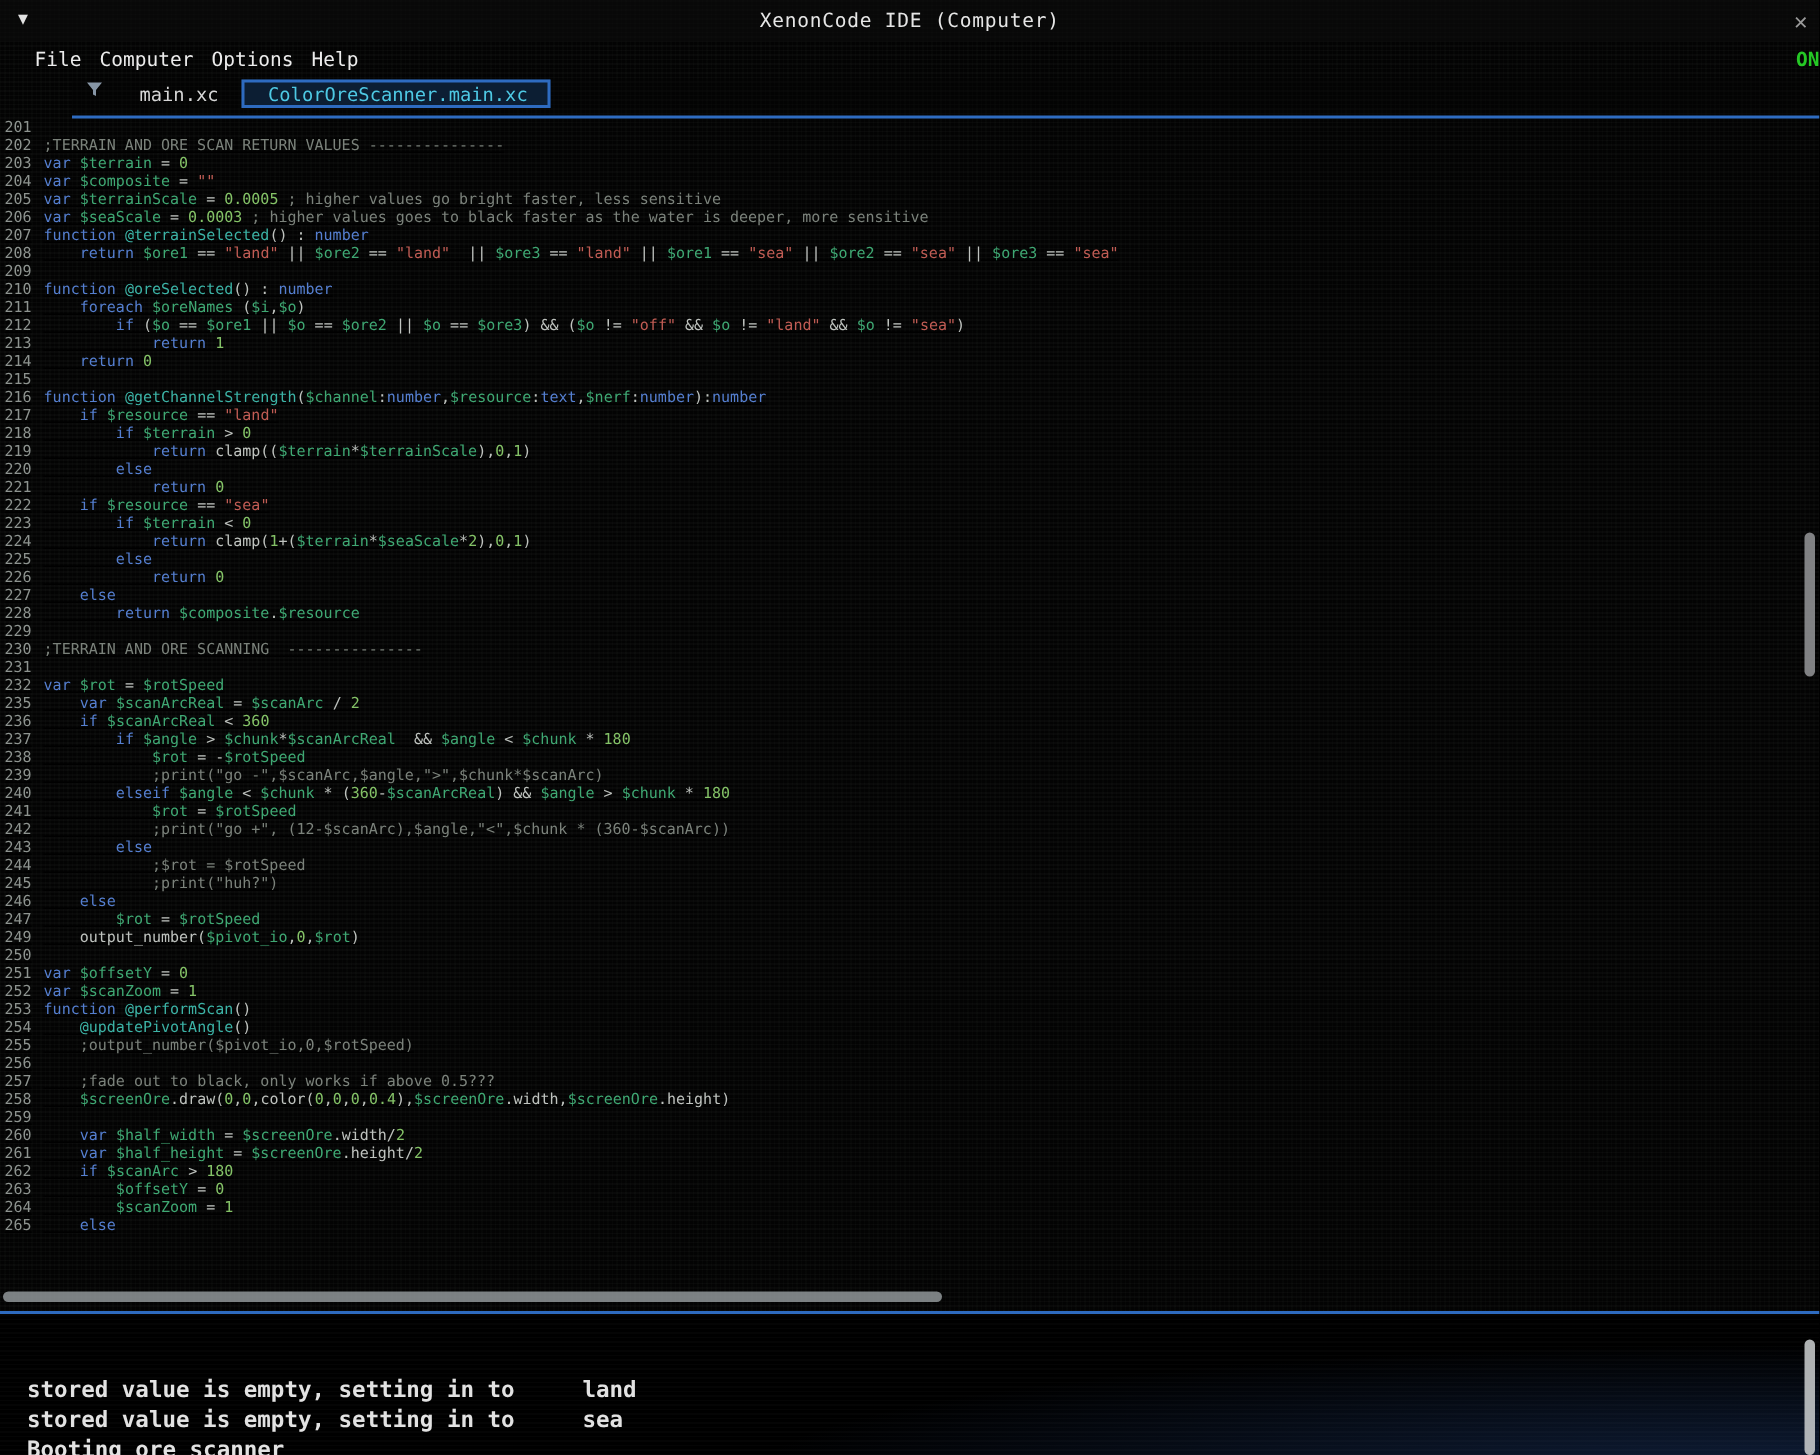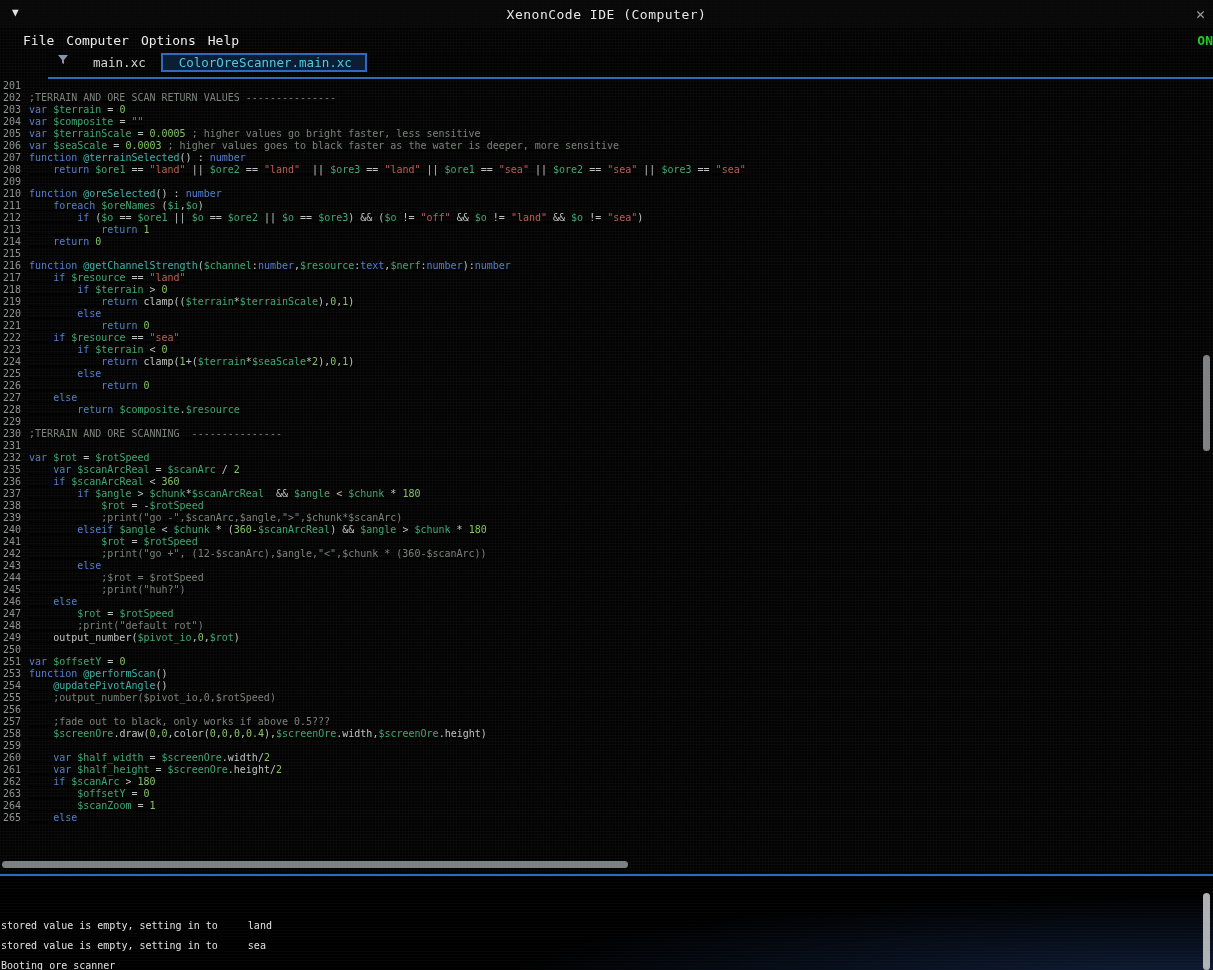--- a/index.html
+++ b/index.html
@@ -36,22 +36,22 @@
   .tok-n{color:var(--number);}
   .tok-s{color:var(--string);}
   .tok-f{color:var(--function);}
   .tok-c{color:var(--comment);}
   .tok-p{color:var(--plain);}
   .hscroll-thumb{position:absolute;left:2px;bottom:6px;width:626px;height:7px;border-radius:4px;background:#9aa0a3;opacity:0.8;}
   .vthumb-editor{position:absolute;right:3px;top:355px;width:7px;height:96px;border-radius:4px;background:#96989a;opacity:0.85;z-index:5;}
   .vthumb-console{position:absolute;right:3px;top:893px;width:7px;height:77px;border-radius:4px;background:#c2c5c7;opacity:0.9;z-index:5;}
   .console{
     flex:0 0 96px;height:96px;border-top:2px solid var(--accent);
-    font-size:10px;font-weight:normal;color:#e2e2e2;line-height:20px;
-    padding-left:1px;white-space:pre;overflow:hidden;
+    font-size:15px;font-weight:bold;color:#e2e2e2;line-height:20px;
+    padding-left:18px;white-space:pre;overflow:hidden;
     background:
       radial-gradient(90% 150% at 97% 115%, rgba(50,100,190,0.30), rgba(0,0,0,0) 62%),
       repeating-linear-gradient(0deg, rgba(255,255,255,0.02) 0px, rgba(255,255,255,0.02) 1px, transparent 1px, transparent 3px),
       #000;
   }
   .console-line{height:20px;}
 </style>
 </head>
 <body>
 
@@ -121,24 +121,24 @@
         <div class="line"><span class="ln">238</span><span class="code"><span class="tok-p">            </span><span class="tok-v">$rot</span><span class="tok-p"> = -</span><span class="tok-v">$rotSpeed</span></span></div>
         <div class="line"><span class="ln">239</span><span class="code"><span class="tok-p">            </span><span class="tok-c">;print("go -",$scanArc,$angle,"&gt;",$chunk*$scanArc)</span></span></div>
         <div class="line"><span class="ln">240</span><span class="code"><span class="tok-p">        </span><span class="tok-k">elseif</span><span class="tok-p"> </span><span class="tok-v">$angle</span><span class="tok-p"> &lt; </span><span class="tok-v">$chunk</span><span class="tok-p"> * (</span><span class="tok-n">360</span><span class="tok-p">-</span><span class="tok-v">$scanArcReal</span><span class="tok-p">) &amp;&amp; </span><span class="tok-v">$angle</span><span class="tok-p"> &gt; </span><span class="tok-v">$chunk</span><span class="tok-p"> * </span><span class="tok-n">180</span></span></div>
         <div class="line"><span class="ln">241</span><span class="code"><span class="tok-p">            </span><span class="tok-v">$rot</span><span class="tok-p"> = </span><span class="tok-v">$rotSpeed</span></span></div>
         <div class="line"><span class="ln">242</span><span class="code"><span class="tok-p">            </span><span class="tok-c">;print("go +", (12-$scanArc),$angle,"&lt;",$chunk * (360-$scanArc))</span></span></div>
         <div class="line"><span class="ln">243</span><span class="code"><span class="tok-p">        </span><span class="tok-k">else</span></span></div>
         <div class="line"><span class="ln">244</span><span class="code"><span class="tok-p">            </span><span class="tok-c">;$rot = $rotSpeed</span></span></div>
         <div class="line"><span class="ln">245</span><span class="code"><span class="tok-p">            </span><span class="tok-c">;print("huh?")</span></span></div>
         <div class="line"><span class="ln">246</span><span class="code"><span class="tok-p">    </span><span class="tok-k">else</span></span></div>
         <div class="line"><span class="ln">247</span><span class="code"><span class="tok-p">        </span><span class="tok-v">$rot</span><span class="tok-p"> = </span><span class="tok-v">$rotSpeed</span></span></div>
-        <div class="line"><span class="ln">248</span><span class="code"><span class="tok-p">        </span><span class="tok-c">;print("default rot")</span></span></div>
         <div class="line"><span class="ln">249</span><span class="code"><span class="tok-p">    output_number(</span><span class="tok-v">$pivot_io</span><span class="tok-p">,</span><span class="tok-n">0</span><span class="tok-p">,</span><span class="tok-v">$rot</span><span class="tok-p">)</span></span></div>
         <div class="line"><span class="ln">250</span><span class="code"></span></div>
         <div class="line"><span class="ln">251</span><span class="code"><span class="tok-k">var</span><span class="tok-p"> </span><span class="tok-v">$offsetY</span><span class="tok-p"> = </span><span class="tok-n">0</span></span></div>
+        <div class="line"><span class="ln">252</span><span class="code"><span class="tok-k">var</span><span class="tok-p"> </span><span class="tok-v">$scanZoom</span><span class="tok-p"> = </span><span class="tok-n">1</span></span></div>
         <div class="line"><span class="ln">253</span><span class="code"><span class="tok-k">function</span><span class="tok-p"> </span><span class="tok-f">@performScan</span><span class="tok-p">()</span></span></div>
         <div class="line"><span class="ln">254</span><span class="code"><span class="tok-p">    </span><span class="tok-f">@updatePivotAngle</span><span class="tok-p">()</span></span></div>
         <div class="line"><span class="ln">255</span><span class="code"><span class="tok-p">    </span><span class="tok-c">;output_number($pivot_io,0,$rotSpeed)</span></span></div>
         <div class="line"><span class="ln">256</span><span class="code"></span></div>
         <div class="line"><span class="ln">257</span><span class="code"><span class="tok-p">    </span><span class="tok-c">;fade out to black, only works if above 0.5???</span></span></div>
         <div class="line"><span class="ln">258</span><span class="code"><span class="tok-p">    </span><span class="tok-v">$screenOre</span><span class="tok-p">.draw(</span><span class="tok-n">0</span><span class="tok-p">,</span><span class="tok-n">0</span><span class="tok-p">,color(</span><span class="tok-n">0</span><span class="tok-p">,</span><span class="tok-n">0</span><span class="tok-p">,</span><span class="tok-n">0</span><span class="tok-p">,</span><span class="tok-n">0.4</span><span class="tok-p">),</span><span class="tok-v">$screenOre</span><span class="tok-p">.width,</span><span class="tok-v">$screenOre</span><span class="tok-p">.height)</span></span></div>
         <div class="line"><span class="ln">259</span><span class="code"></span></div>
         <div class="line"><span class="ln">260</span><span class="code"><span class="tok-p">    </span><span class="tok-k">var</span><span class="tok-p"> </span><span class="tok-v">$half_width</span><span class="tok-p"> = </span><span class="tok-v">$screenOre</span><span class="tok-p">.width/</span><span class="tok-n">2</span></span></div>
         <div class="line"><span class="ln">261</span><span class="code"><span class="tok-p">    </span><span class="tok-k">var</span><span class="tok-p"> </span><span class="tok-v">$half_height</span><span class="tok-p"> = </span><span class="tok-v">$screenOre</span><span class="tok-p">.height/</span><span class="tok-n">2</span></span></div>
         <div class="line"><span class="ln">262</span><span class="code"><span class="tok-p">    </span><span class="tok-k">if</span><span class="tok-p"> </span><span class="tok-v">$scanArc</span><span class="tok-p"> &gt; </span><span class="tok-n">180</span></span></div>

